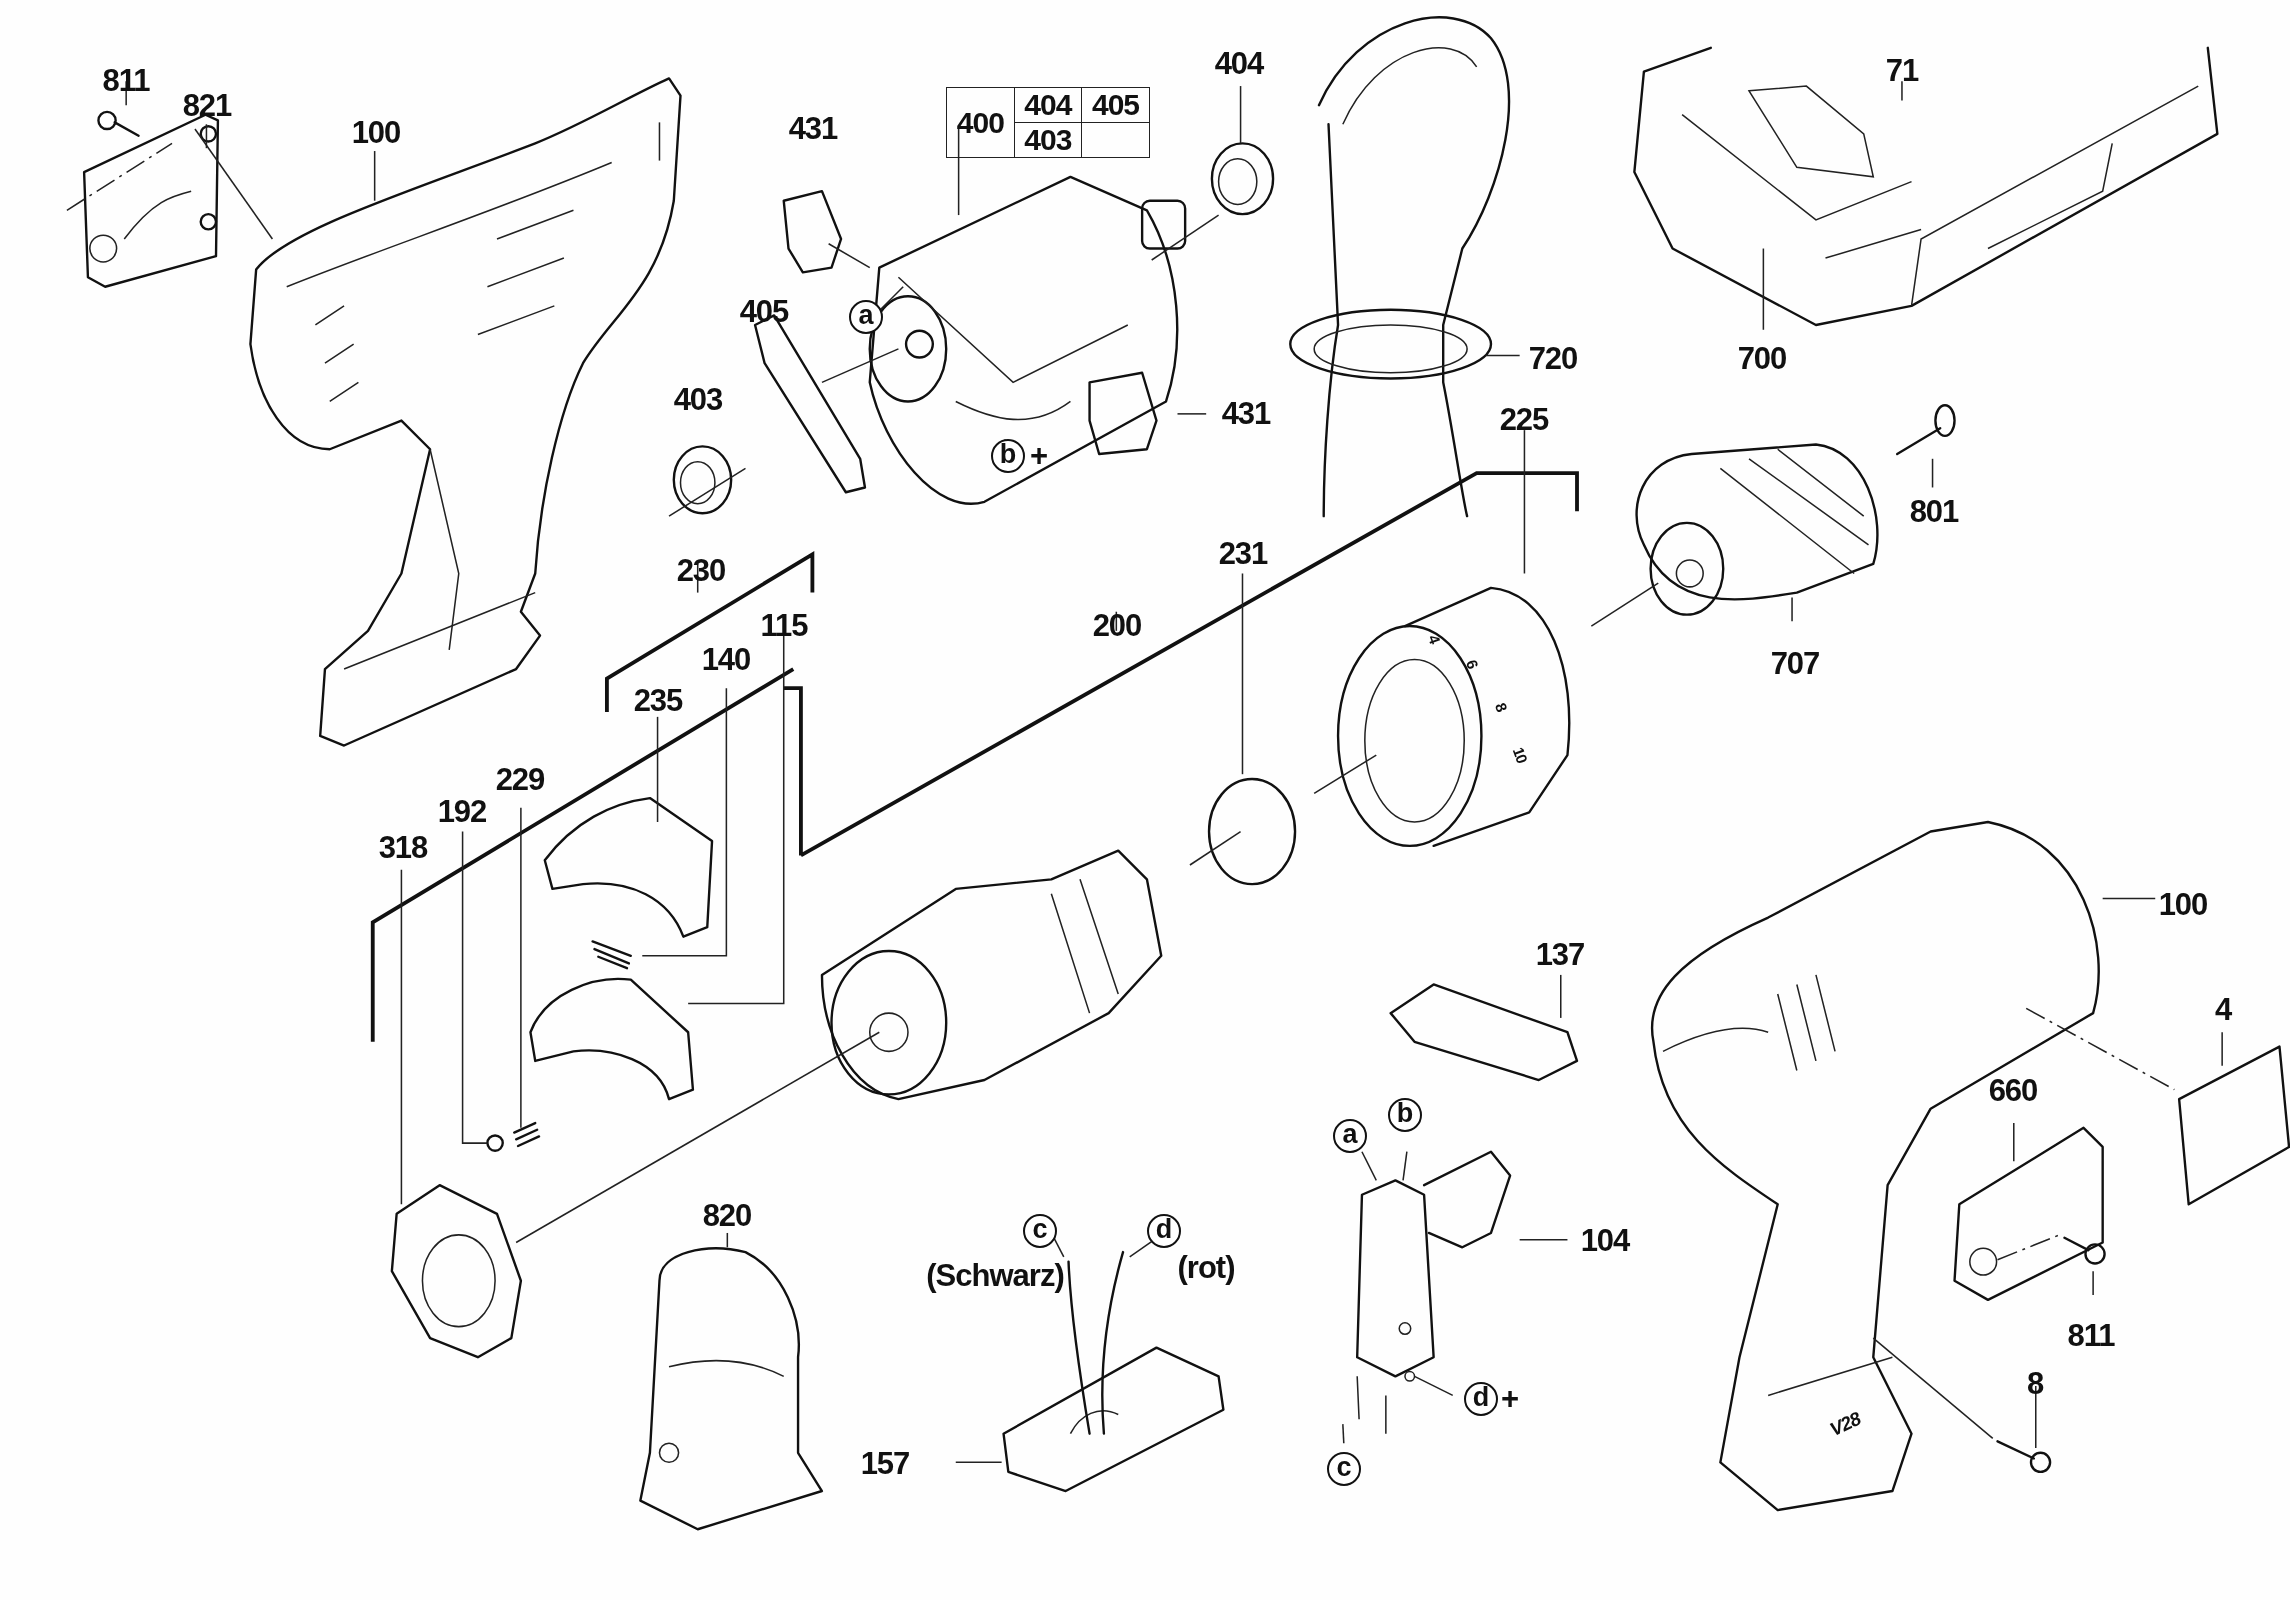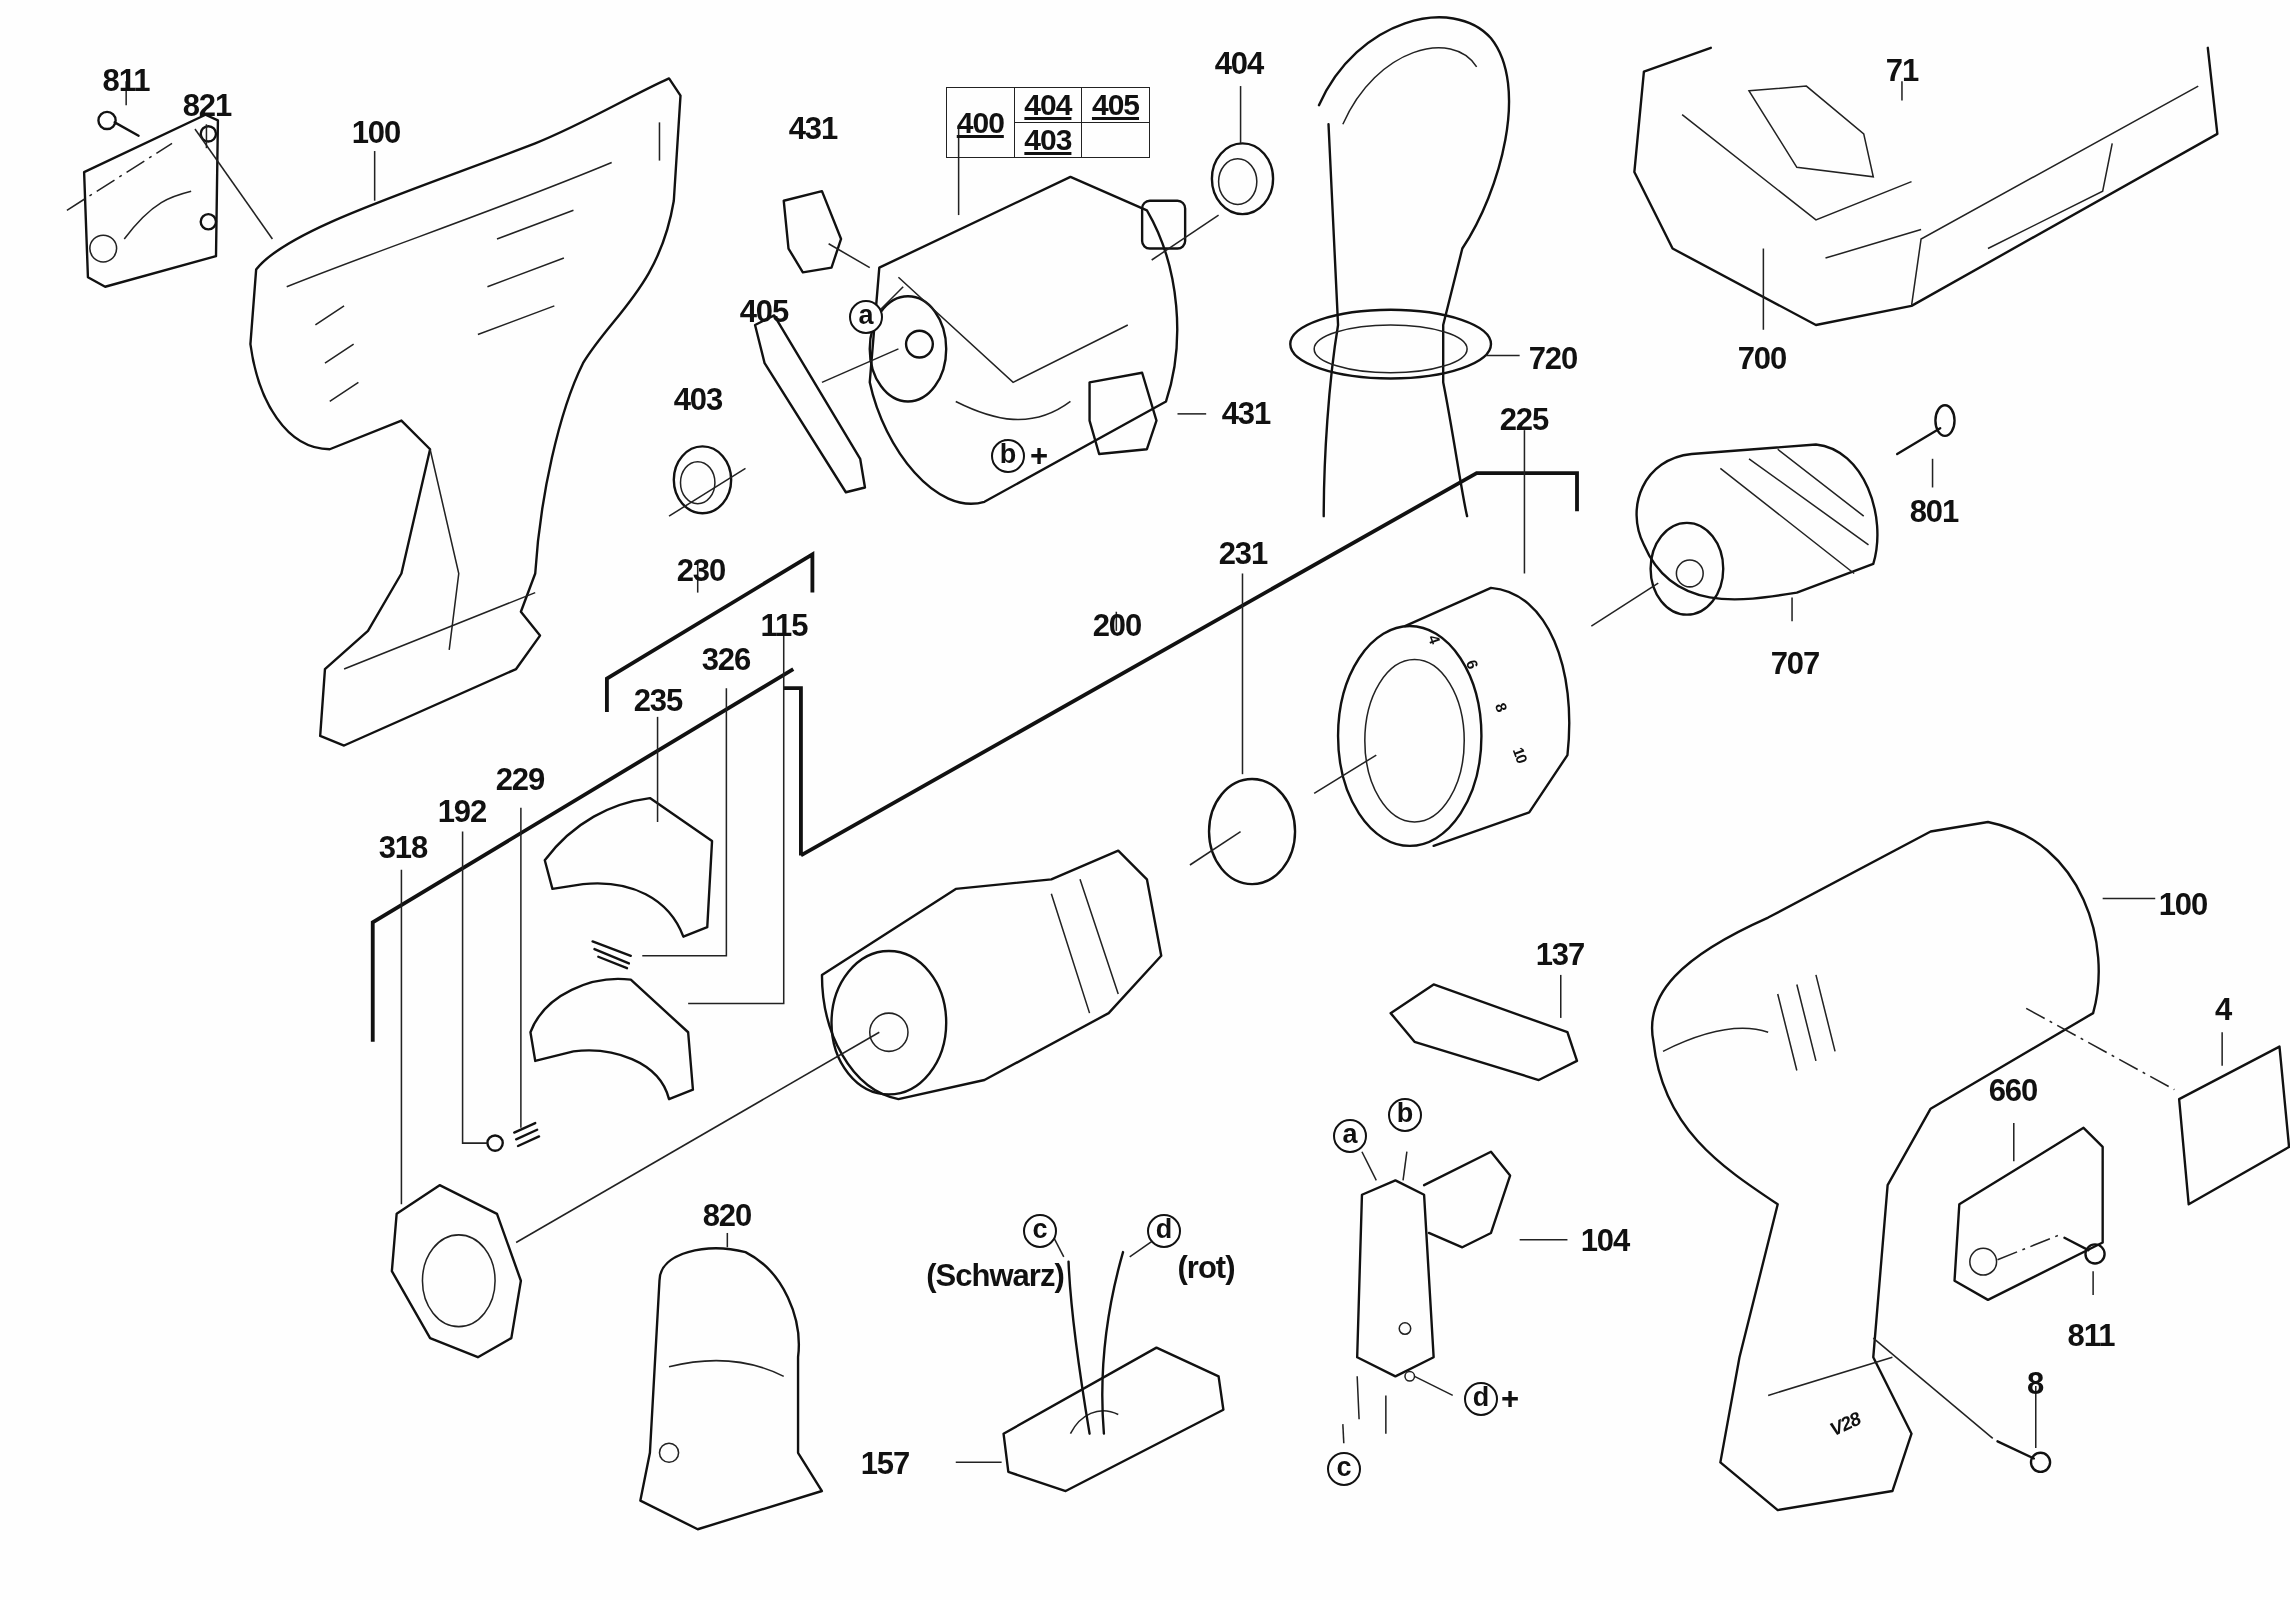--- a/index.html
+++ b/index.html
@@ -1,21 +1,21 @@
 <!DOCTYPE html>
 <html><head>
 <meta charset="utf-8">
 <style>
   html, body { margin:0; padding:0; background:#ffffff; }
   #canvas { position:relative; width:2290px; height:1600px; background:#fefefe; overflow:hidden; font-family:"Liberation Sans", sans-serif; }
   svg.art { position:absolute; left:0; top:0; width:2290px; height:1600px; }
   .lbl { position:absolute; font-family:"Liberation Sans", sans-serif; font-weight:bold; font-size:31px; color:#111; line-height:1; transform:translate(-50%,-50%); white-space:nowrap; letter-spacing:-1px; }
   .circ { position:absolute; width:34px; height:34px; border:2.4px solid #111; border-radius:50%; font-family:"Liberation Sans", sans-serif; font-weight:bold; font-size:27px; color:#111; display:flex; align-items:center; justify-content:center; transform:translate(-50%,-50%); background:#fff; box-sizing:border-box; line-height:1; padding-bottom:3.8px; }
   .plus { position:absolute; font-weight:bold; font-size:31px; color:#111; transform:translate(0,-50%); font-family:"Liberation Sans", sans-serif; }
-  .kit-table { position:absolute; left:946px; top:87px; border-collapse:collapse; font-family:"Liberation Sans", sans-serif; font-weight:bold; font-size:30px; color:#111;text-decoration:underline; }
+  .kit-table { position:absolute; left:946px; top:87px; border-collapse:collapse; font-family:"Liberation Sans", sans-serif; font-weight:bold; font-size:30px; color:#111; }
   .kit-table td { border:1.9px solid #222; padding:0 3.8px; height:34px; text-align:center; letter-spacing:-1px; }
   .kit-table td.main { width:59px; }
   .kit-table td.sub { width:59px; }
   .part { fill:none; stroke:#111; stroke-width:2.5; stroke-linejoin:round; stroke-linecap:round; }
   .thin { fill:none; stroke:#222; stroke-width:1.6; }
   .dash { fill:none; stroke:#222; stroke-width:1.6; stroke-dasharray:22 6 3 6; }
   .group { fill:none; stroke:#111; stroke-width:4; }
 </style>
 </head>
 <body>
@@ -267,21 +267,21 @@
   <span class="lbl" style="left:1762px;top:358px">700</span>
   <span class="lbl" style="left:1553px;top:358px">720</span>
   <span class="lbl" style="left:764px;top:311px">405</span>
   <span class="lbl" style="left:698px;top:399px">403</span>
   <span class="lbl" style="left:1246px;top:413px">431</span>
   <span class="lbl" style="left:1524px;top:419px">225</span>
   <span class="lbl" style="left:1934px;top:511px">801</span>
   <span class="lbl" style="left:1795px;top:663px">707</span>
   <span class="lbl" style="left:701px;top:570px">230</span>
   <span class="lbl" style="left:784px;top:625px">115</span>
-  <span class="lbl" style="left:726px;top:659px">326</span>
+  <span class="lbl" style="left:726px;top:659px">140</span>
   <span class="lbl" style="left:658px;top:700px">235</span>
   <span class="lbl" style="left:1117px;top:625px">200</span>
   <span class="lbl" style="left:1243px;top:553px">231</span>
   <span class="lbl" style="left:520px;top:779px">229</span>
   <span class="lbl" style="left:462px;top:811px">192</span>
   <span class="lbl" style="left:403px;top:847px">318</span>
   <span class="lbl" style="left:2183px;top:904px">100</span>
   <span class="lbl" style="left:1560px;top:954px">137</span>
   <span class="lbl" style="left:2223px;top:1009px">4</span>
   <span class="lbl" style="left:2013px;top:1090px">660</span>

